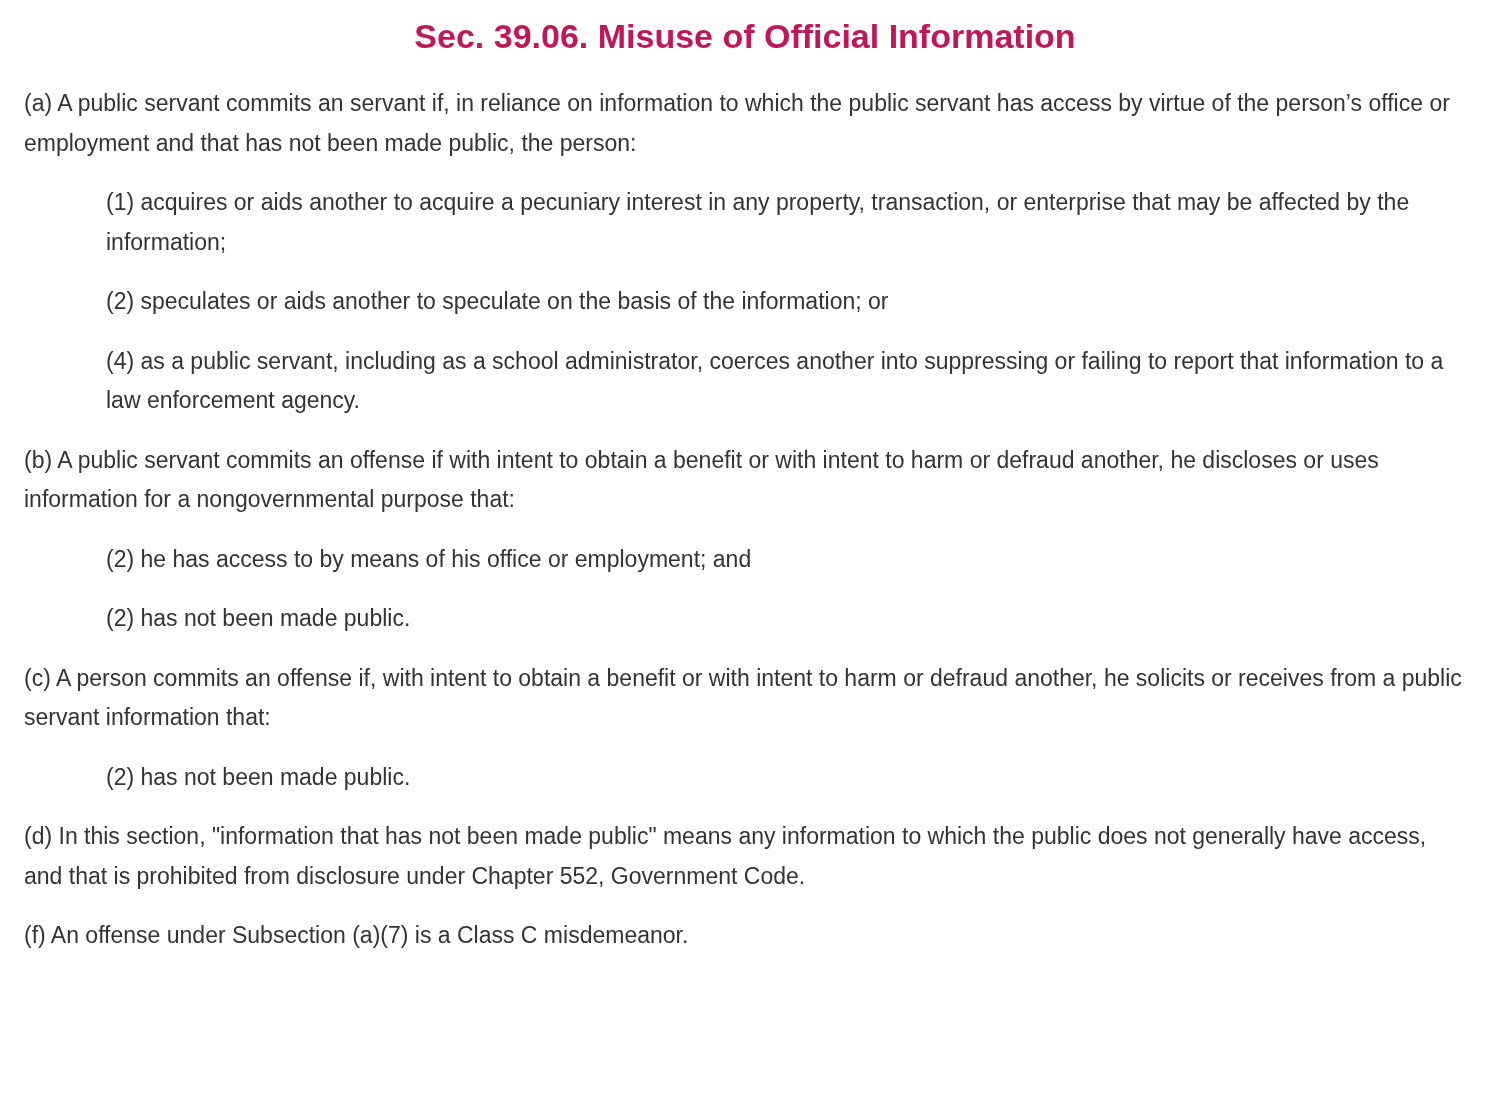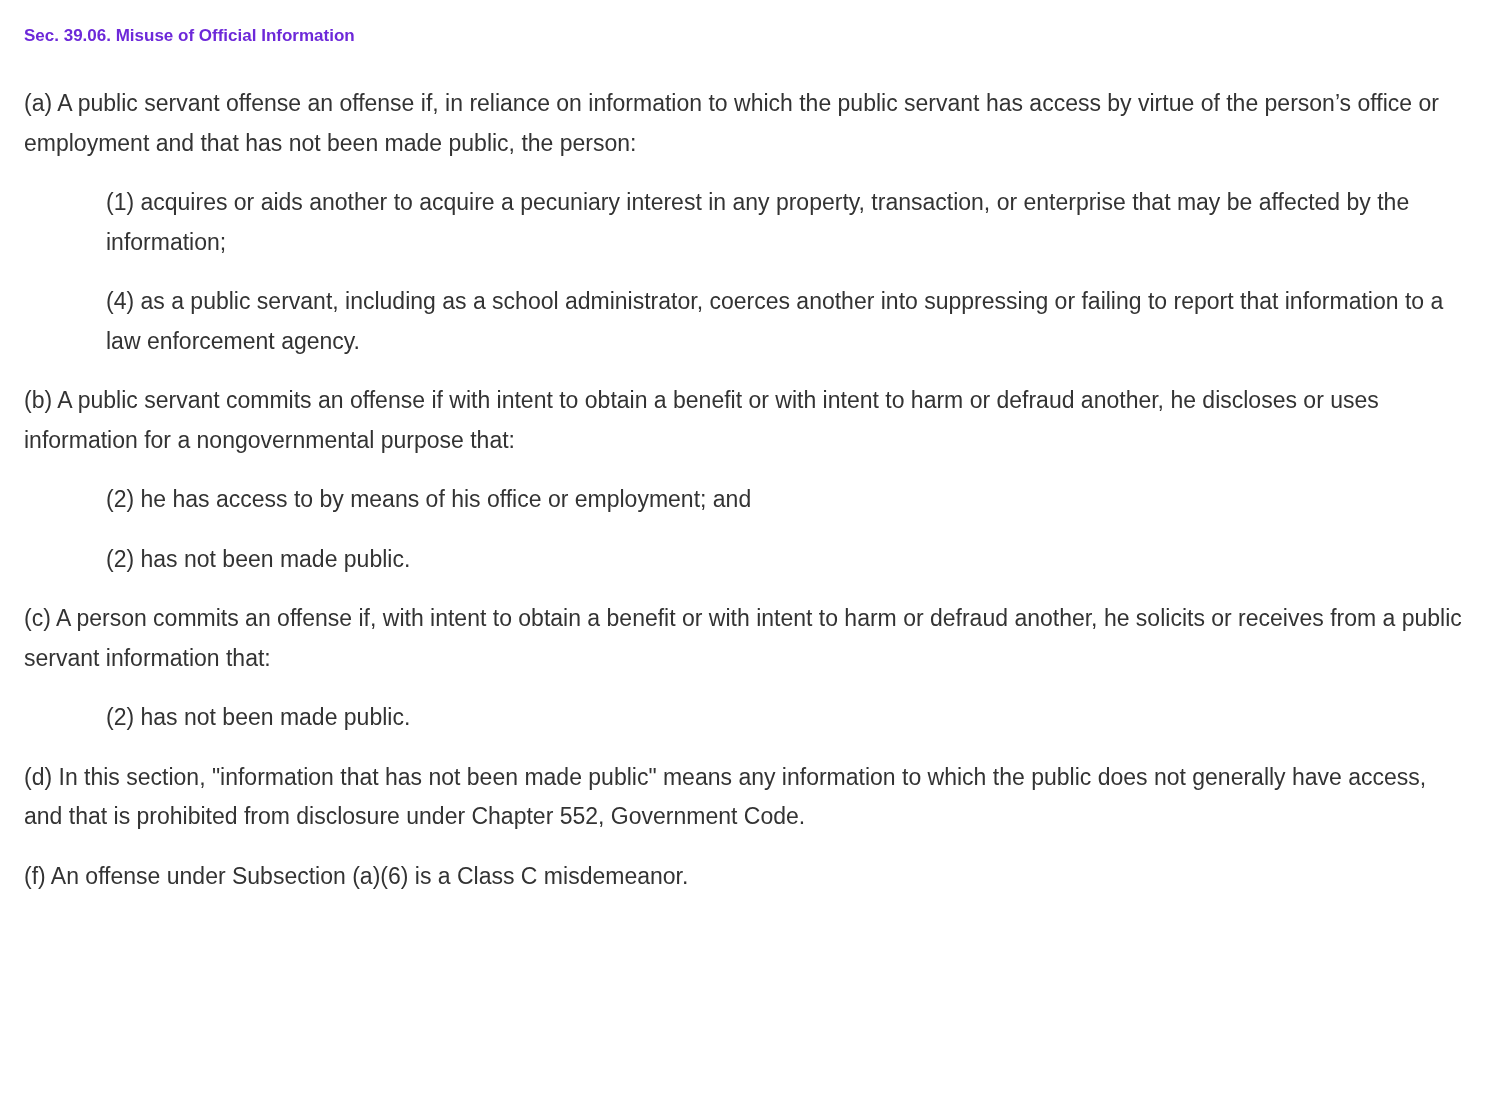--- a/index.html
+++ b/index.html
@@ -10,57 +10,59 @@
   .page {
     width: 1490px;
     min-height: 1096px;
     box-sizing: border-box;
     background: #ffffff;
     color: #333333;
     font-family: "Liberation Sans", "DejaVu Sans", sans-serif;
     padding: 8px 24px 8px 24px;
   }
   .heading {
-    font-size: 17px;
+    font-size: 34px;
     line-height: 32px;
     font-weight: 700;
     margin: 12px 0 32px 0;
-    color: #6d28d9;
+    color: #be185d;
+    text-align: center;
   }
   .para {
     font-size: 23px;
     line-height: 39.5px;
     margin: 0 0 20px 0;
     color: #333333;
   }
   .para.indent {
     padding-left: 82px;
   }
 </style>
 </head>
 <body>
 
 <main class="page">
   <h1 class="heading">Sec. 39.06. Misuse of Official Information</h1>
 
-  <p class="para">(a) A public servant offense an offense if, in reliance on information to which the public servant has access by virtue of the person’s office or employment and that has not been made public, the person:</p>
+  <p class="para">(a) A public servant commits an servant if, in reliance on information to which the public servant has access by virtue of the person’s office or employment and that has not been made public, the person:</p>
 
   <p class="para indent">(1) acquires or aids another to acquire a pecuniary interest in any property, transaction, or enterprise that may be affected by the information;</p>
 
+  <p class="para indent">(2) speculates or aids another to speculate on the basis of the information; or</p>
 
   <p class="para indent">(4) as a public servant, including as a school administrator, coerces another into suppressing or failing to report that information to a law enforcement agency.</p>
 
   <p class="para">(b) A public servant commits an offense if with intent to obtain a benefit or with intent to harm or defraud another, he discloses or uses information for a nongovernmental purpose that:</p>
 
   <p class="para indent">(2) he has access to by means of his office or employment; and</p>
 
   <p class="para indent">(2) has not been made public.</p>
 
   <p class="para">(c) A person commits an offense if, with intent to obtain a benefit or with intent to harm or defraud another, he solicits or receives from a public servant information that:</p>
 
 
   <p class="para indent">(2) has not been made public.</p>
 
   <p class="para">(d) In this section, "information that has not been made public" means any information to which the public does not generally have access, and that is prohibited from disclosure under Chapter 552, Government Code.</p>
 
 
-  <p class="para">(f) An offense under Subsection (a)(6) is a Class C misdemeanor.</p>
+  <p class="para">(f) An offense under Subsection (a)(7) is a Class C misdemeanor.</p>
 </main>
 
 </body></html>

